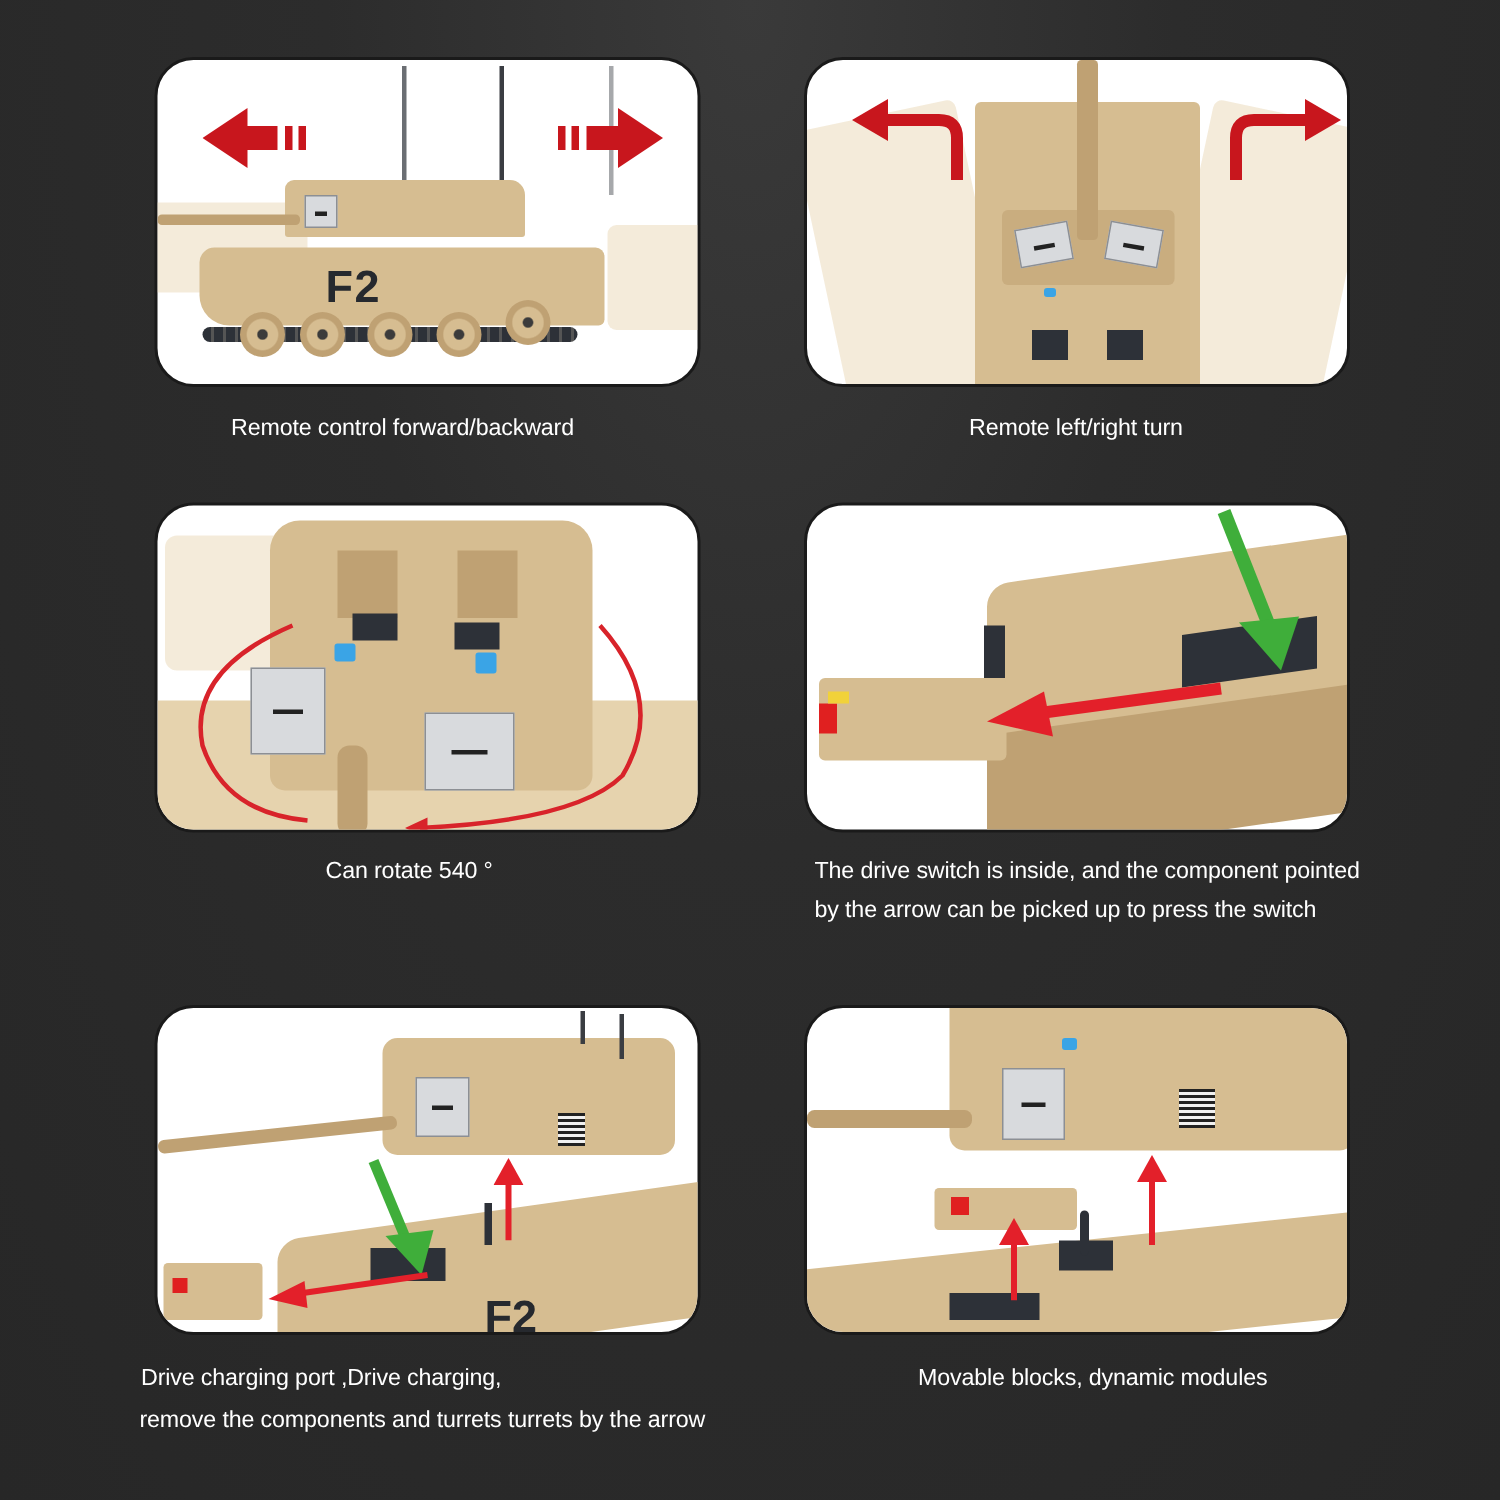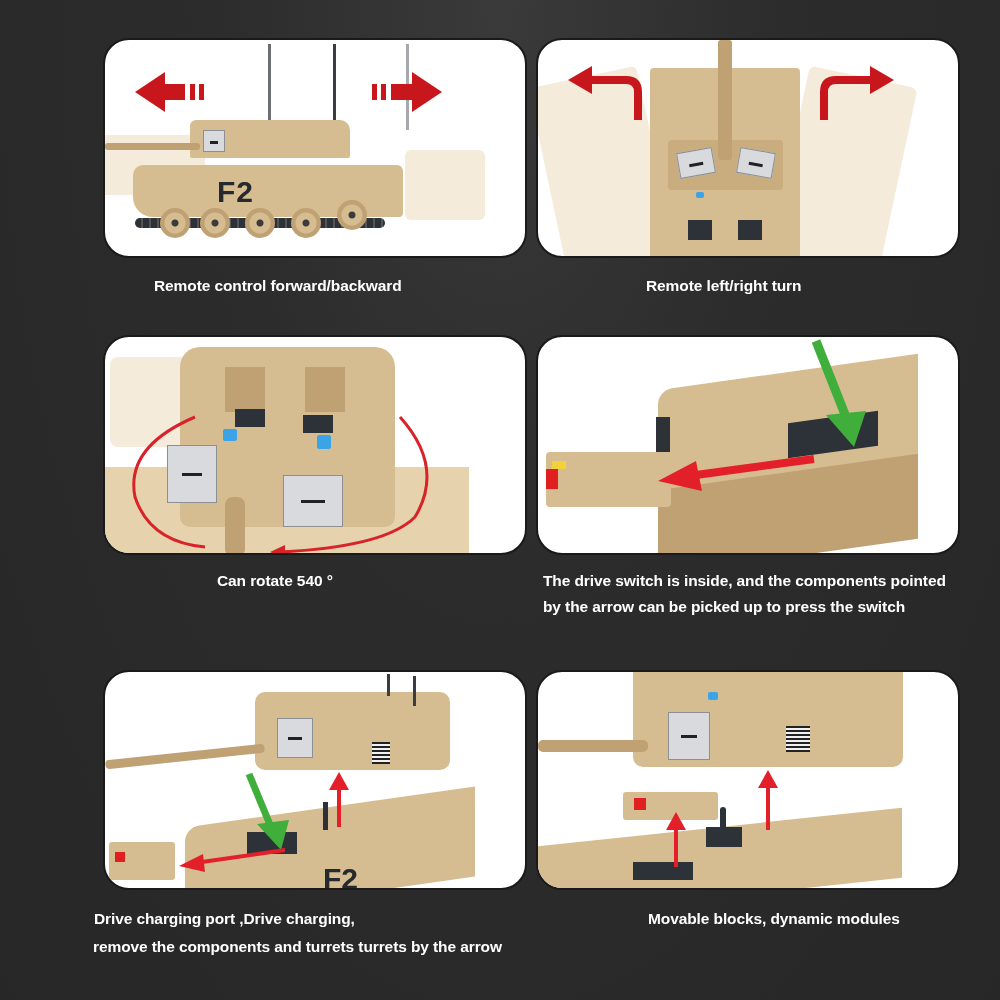--- a/index.html
+++ b/index.html
@@ -1,22 +1,22 @@
 <!DOCTYPE html>
 <html><head>
 <meta charset="utf-8">
 <style>
   * { box-sizing: border-box; margin: 0; padding: 0; }
   html, body { width: 1000px; height: 1000px; background: #2b2b2b; overflow: hidden; }
   body { position: relative; font-family: "Liberation Sans", "DejaVu Sans", sans-serif; color: #fff; }
   .bg { position: absolute; inset: 0;
         background: radial-gradient(ellipse at 50% 0%, #3a3a3a 0%, #2c2c2c 40%, #272727 100%); }
-  .panel { position: absolute; width: 424px; height: 220px; border-radius: 26px;
+  .panel { position: absolute; width: 364px; height: 220px; border-radius: 26px;
            background: #ffffff; overflow: hidden; border: 2px solid #1a1a1a; }
-  .caption { position: absolute; font-weight: bold; font-size: 15.5px; line-height: 26px;
+  .caption { position: absolute; font-weight: normal; font-size: 15.5px; line-height: 26px;
              letter-spacing: -0.1px; color: #ffffff; white-space: nowrap; }
   .tan { background: #d6bd91; }
   .tan-d { background: #bfa173; }
   .tan-l { background: #e6d3ae; }
   .ghost { opacity: 0.45; }
   .abs { position: absolute; }
   .plate { position: absolute; background: #d8dadd; border: 1px solid #8c8f94; }
   .plate::after { content: ""; position: absolute; left: 30%; right: 30%; top: 48%; height: 3px; background: #222; }
   .blue { position: absolute; background: #3aa4e6; border-radius: 2px; }
   .dark { background: #2d3138; }
@@ -119,21 +119,21 @@
   <div class="abs" style="left:14px; top:124px; width:14px; height:8px; background:#f1d23a;"></div>
   <svg class="abs" style="left:270px; top:0px;" width="60" height="115">
     <path d="M8,4 L38,80" stroke="#3fae3a" stroke-width="9"></path>
     <polygon points="46,110 18,78 58,74" fill="#3fae3a"></polygon>
   </svg>
   <svg class="abs" style="left:118px; top:110px;" width="160" height="45">
     <path d="M158,12 L40,28" stroke="#e3202a" stroke-width="8"></path>
     <polygon points="2,34 40,14 46,44" fill="#e3202a"></polygon>
   </svg>
 </div>
-<div class="caption" style="left:543px; top:568px;">The drive switch is inside, and the components pointed</div>
+<div class="caption" style="left:543px; top:568px;">The drive switch is inside, and the component pointed</div>
 <div class="caption" style="left:543px; top:594px;">by the arrow can be picked up to press the switch</div>
 
 <div class="panel" style="left:103px; top:670px;">
   <div class="abs tan" style="left:150px; top:20px; width:195px; height:78px; border-radius:10px;"></div>
   <div class="abs tan-d" style="left:0px; top:80px; width:160px; height:9px; border-radius:4px; transform:rotate(-6deg);"></div>
   <div class="plate" style="left:172px; top:46px; width:36px; height:40px;"></div>
   <div class="abs" style="left:267px; top:70px; width:18px; height:22px; background:repeating-linear-gradient(0deg,#222 0 2px,#f1f1f1 2px 4px);"></div>
   <div class="antenna" style="left:282px; top:2px; height:22px; background:#3a3d42;"></div>
   <div class="antenna" style="left:308px; top:4px; height:30px; background:#3a3d42;"></div>
   <div class="abs tan" style="left:80px; top:135px; width:290px; height:90px; border-radius:14px 0 0 0; transform:skewY(-8deg);"></div>
@@ -172,13 +172,13 @@
   <div class="abs" style="left:182px; top:135px; width:6px; height:30px; background:#2d3138; border-radius:3px;"></div>
   <svg class="abs" style="left:128px; top:140px;" width="20" height="55">
     <path d="M10,55 L10,16" stroke="#e3202a" stroke-width="4"></path>
     <polygon points="10,0 0,18 20,18" fill="#e3202a"></polygon>
   </svg>
   <svg class="abs" style="left:220px; top:98px;" width="20" height="60">
     <path d="M10,60 L10,16" stroke="#e3202a" stroke-width="4"></path>
     <polygon points="10,0 0,18 20,18" fill="#e3202a"></polygon>
   </svg>
 </div>
-<div class="caption" style="left:648px; top:906px;">Movable blocks, dynamic modules</div>
+<div class="caption" style="left:612px; top:906px;">Movable blocks, dynamic modules</div>
 
 </body></html>

